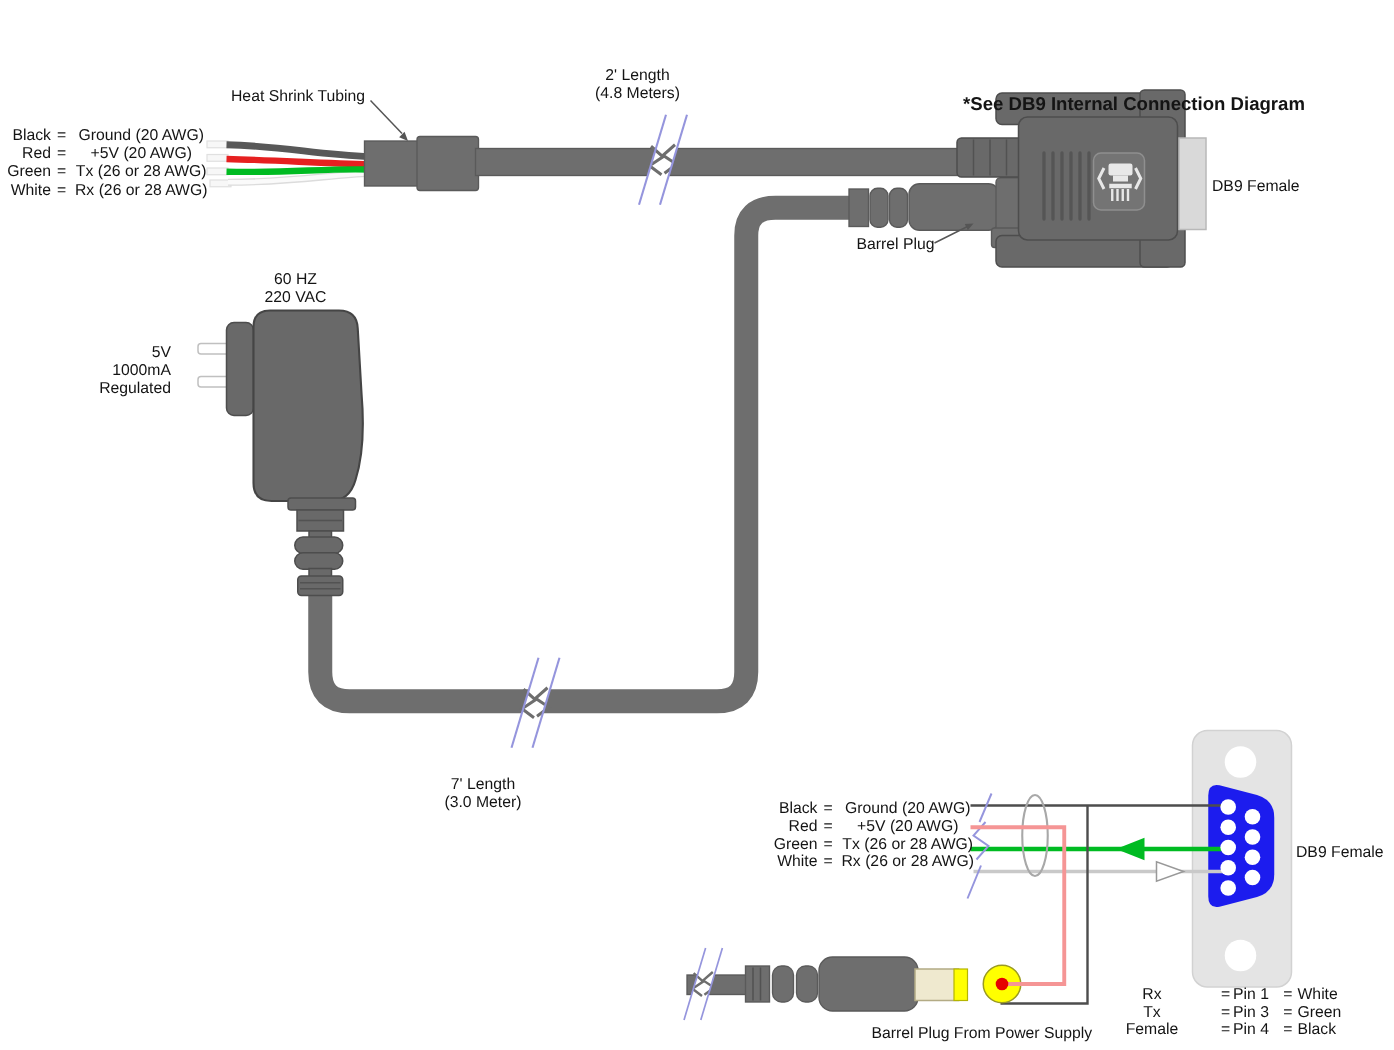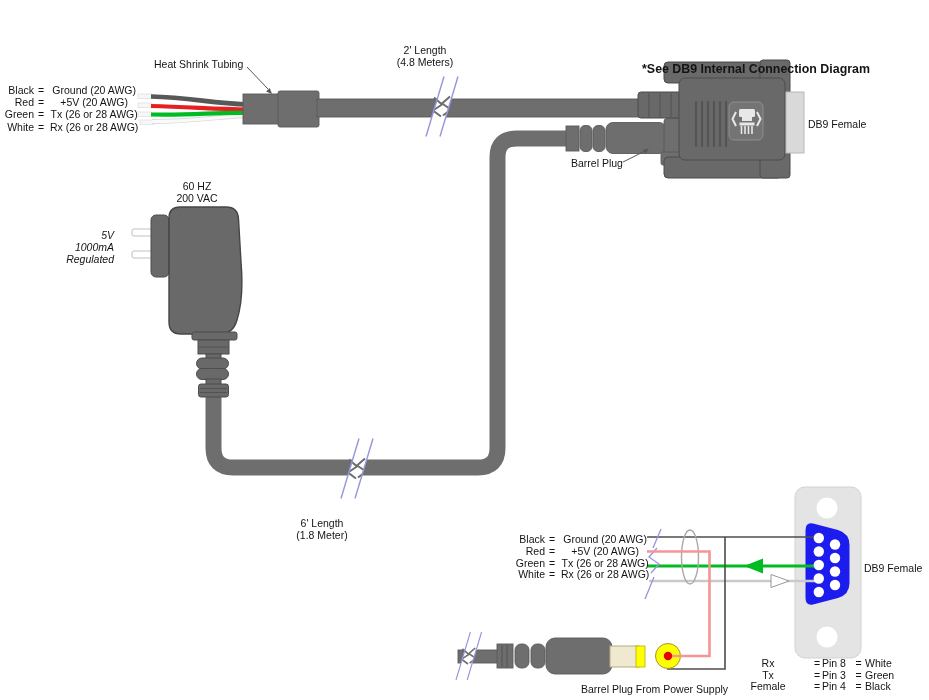--- a/index.html
+++ b/index.html
@@ -2,21 +2,21 @@
 <html><head>
 <meta charset="utf-8">
 <style>
   html,body{margin:0;padding:0;background:#fff;}
   #stage{position:relative;width:929px;height:700px;background:#fff;overflow:hidden;
          font-family:"Liberation Sans",sans-serif;color:#141414;}
   #art{position:absolute;left:0;top:0;}
   .lbl{position:absolute;font-size:10.5px;line-height:11.6px;white-space:nowrap;}
   .center{text-align:center;white-space:normal;}
   .bold{font-weight:bold;margin-top:28px;}
-  .rt{text-align:right;font-style:italic;}
+  .rt{text-align:right;}
   .legend .lrow{display:grid;grid-template-columns:31px 14px auto;line-height:12.2px;font-size:10.5px;}
   .legend.bottom .lrow{line-height:11.8px;}
   .lname{text-align:right;}
   .leq{text-align:center;}
   .lsig{text-align:center;padding-left:2px;}
   .pinrows .prow{display:grid;grid-template-columns:10px 30px 13px auto;line-height:11.7px;font-size:10.5px;}
   .pc{text-align:center;}
   .brk line{stroke:#9595dd;stroke-width:1.4;}
   .brk .zig{stroke:#6e6e6e;stroke-width:2;fill:none;}
   .gray{fill:#696969;stroke:#4d4d4d;stroke-width:1;}
@@ -201,32 +201,32 @@
   <div>2' Length</div>
   <div>(4.8 Meters)</div>
 </div>
 
 <div class="lbl" style="left:808px;top:119px">DB9 Female</div>
 
 <div class="lbl" style="left:571px;top:158px">Barrel Plug</div>
 
 <div class="lbl center" style="left:167px;top:181px;width:60px">
   <div>60 HZ</div>
-  <div>200 VAC</div>
+  <div>220 VAC</div>
 </div>
 
 <div class="lbl rt" style="left:34px;top:229px;width:80px;line-height:12px;white-space:normal">
   <div>5V</div>
   <div>1000mA</div>
   <div>Regulated</div>
 </div>
 
 <div class="lbl center" style="left:272px;top:518px;width:100px">
-  <div>6' Length</div>
-  <div>(1.8 Meter)</div>
+  <div>7' Length</div>
+  <div>(3.0 Meter)</div>
 </div>
 
 <div class="lbl" style="left:581px;top:684px">Barrel Plug From Power Supply</div>
 
 <div class="lbl" style="left:864px;top:563px">DB9 Female</div>
 
 <div class="legend lbl" style="left:3px;top:84px">
   <div class="lrow">
     <span class="lname">Black</span>
         <span class="leq">=</span>
@@ -273,21 +273,21 @@
 </div>
 
 <div class="lbl center" style="left:735px;top:658px;width:66px;line-height:11.7px">
   <div>Rx</div>
   <div>Tx</div>
   <div>Female</div>
 </div>
 <div class="pinrows lbl" style="left:812px;top:658px">
   <div class="prow">
     <span class="pc">=</span>
-        <span>Pin 8</span>
+        <span>Pin 1</span>
         <span class="pc">=</span>
         <span>White</span>
   </div>
   <div class="prow">
     <span class="pc">=</span>
         <span>Pin 3</span>
         <span class="pc">=</span>
         <span>Green</span>
   </div>
   <div class="prow">

